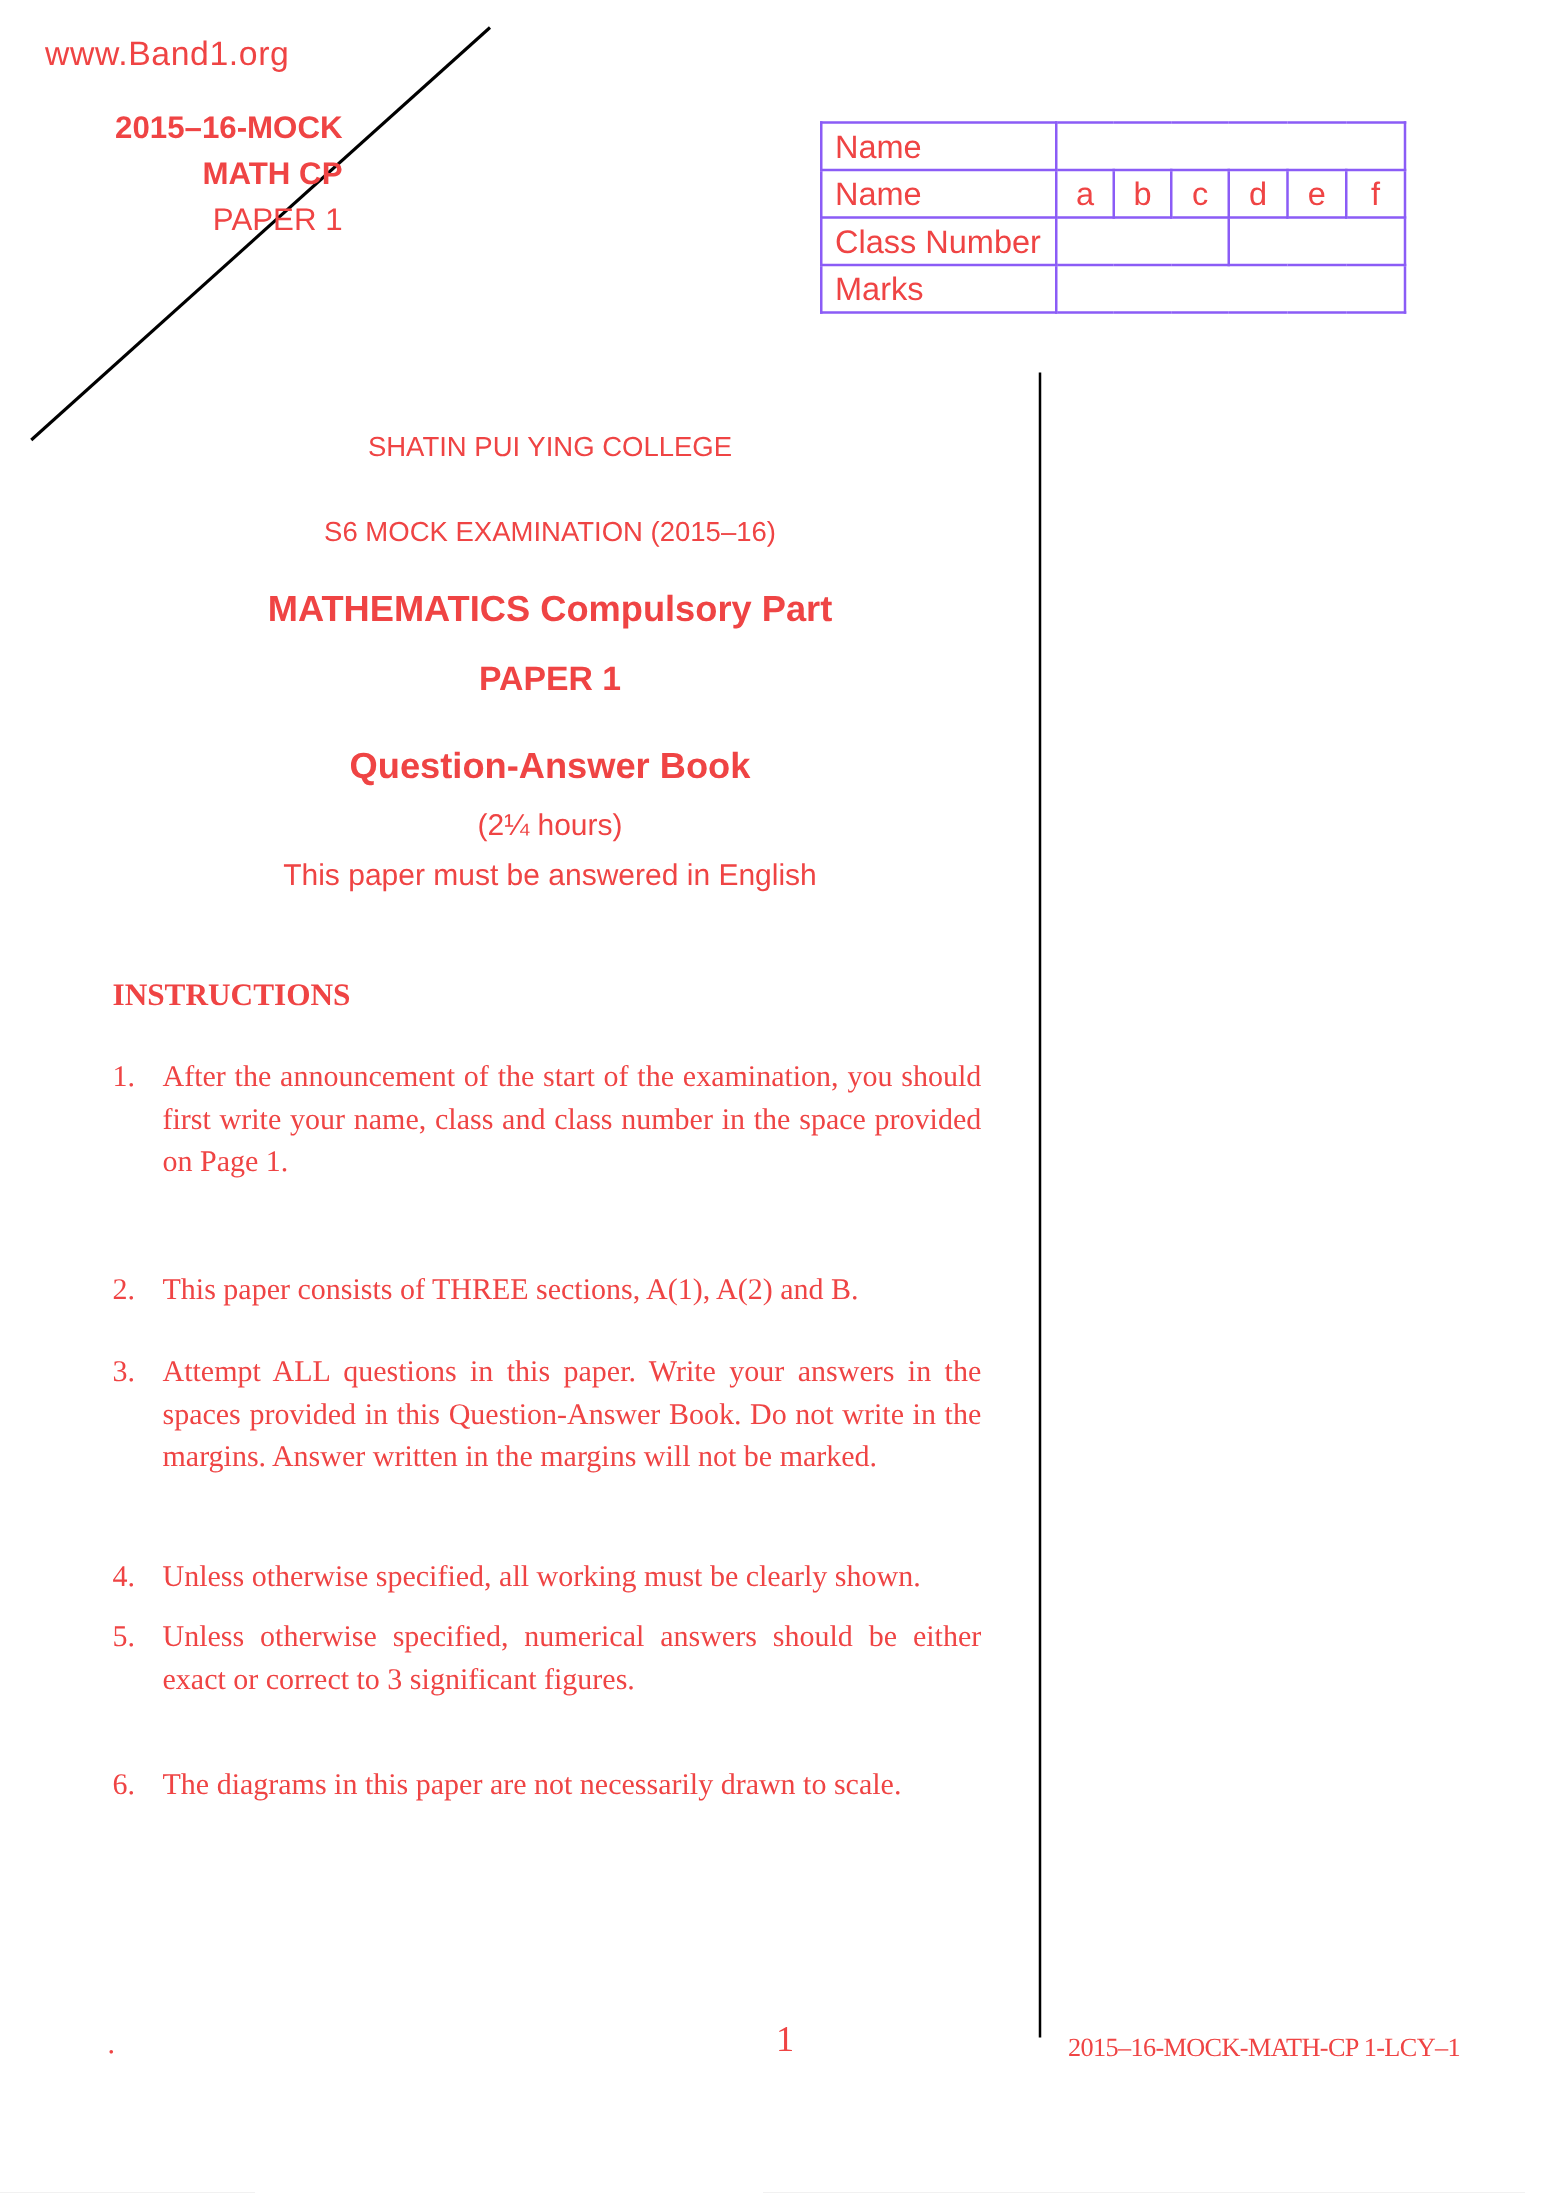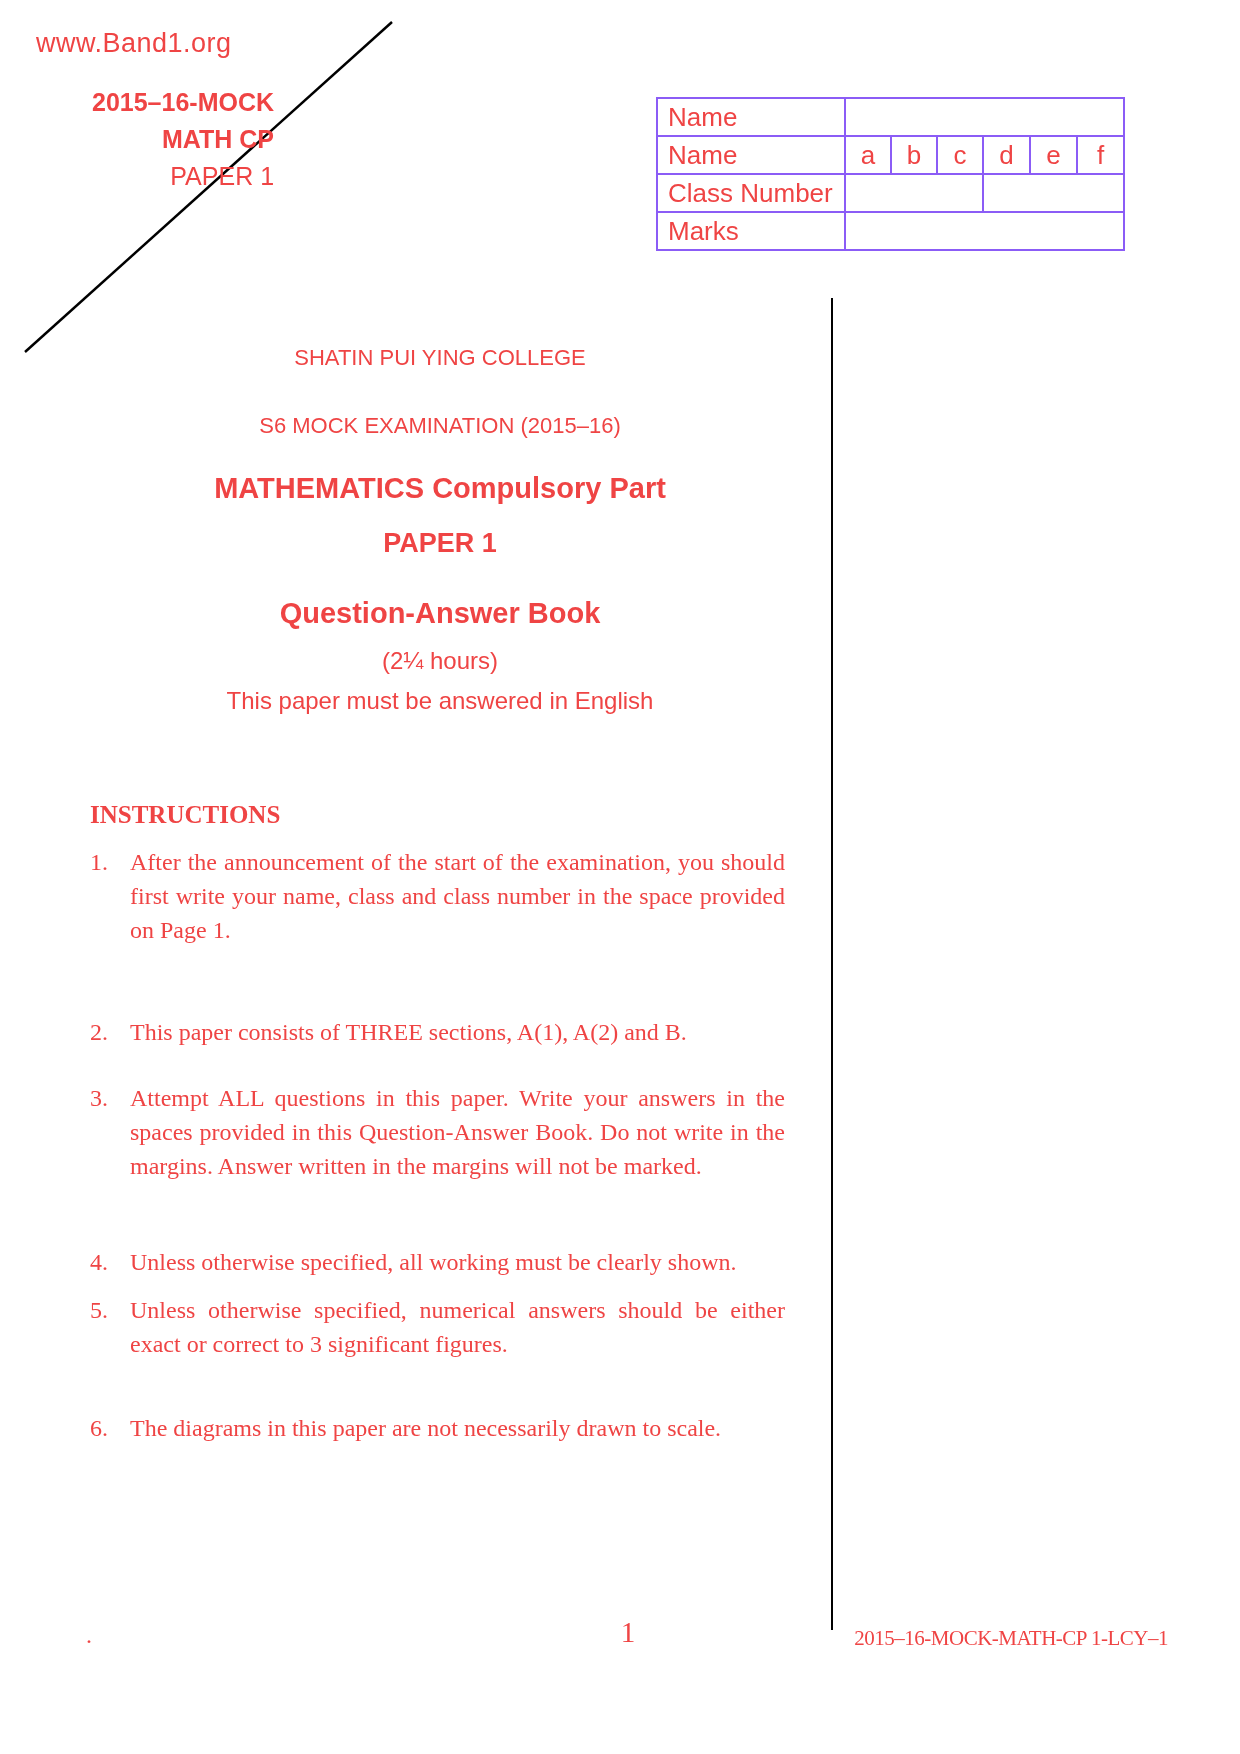--- a/index.html
+++ b/index.html
@@ -45,21 +45,21 @@
   .exam     {top:413px;font-size:22px;}
   .subject  {top:472px;font-size:29px;font-weight:bold;}
   .paper    {top:528px;font-size:27px;font-weight:bold;}
   .book     {top:597px;font-size:29px;font-weight:bold;}
   .duration {top:647px;font-size:24px;}
   .langnote {top:687px;font-size:24px;}
 
   .instructions-heading{
     left:90px;top:783px;
     font-family:"Liberation Serif",serif;
-    font-size:25px;font-weight:bold;margin-top:18px;
+    font-size:25px;font-weight:bold;
   }
   .item{
     left:90px;width:695px;
     display:flex;
     font-family:"Liberation Serif",serif;
     font-size:24px;line-height:34px;
   }
   .item .num{width:40px;flex:0 0 40px;}
   .item .txt{flex:1;text-align:justify;}
   .i1{top:845px;} .i2{top:1015px;} .i3{top:1081px;}

